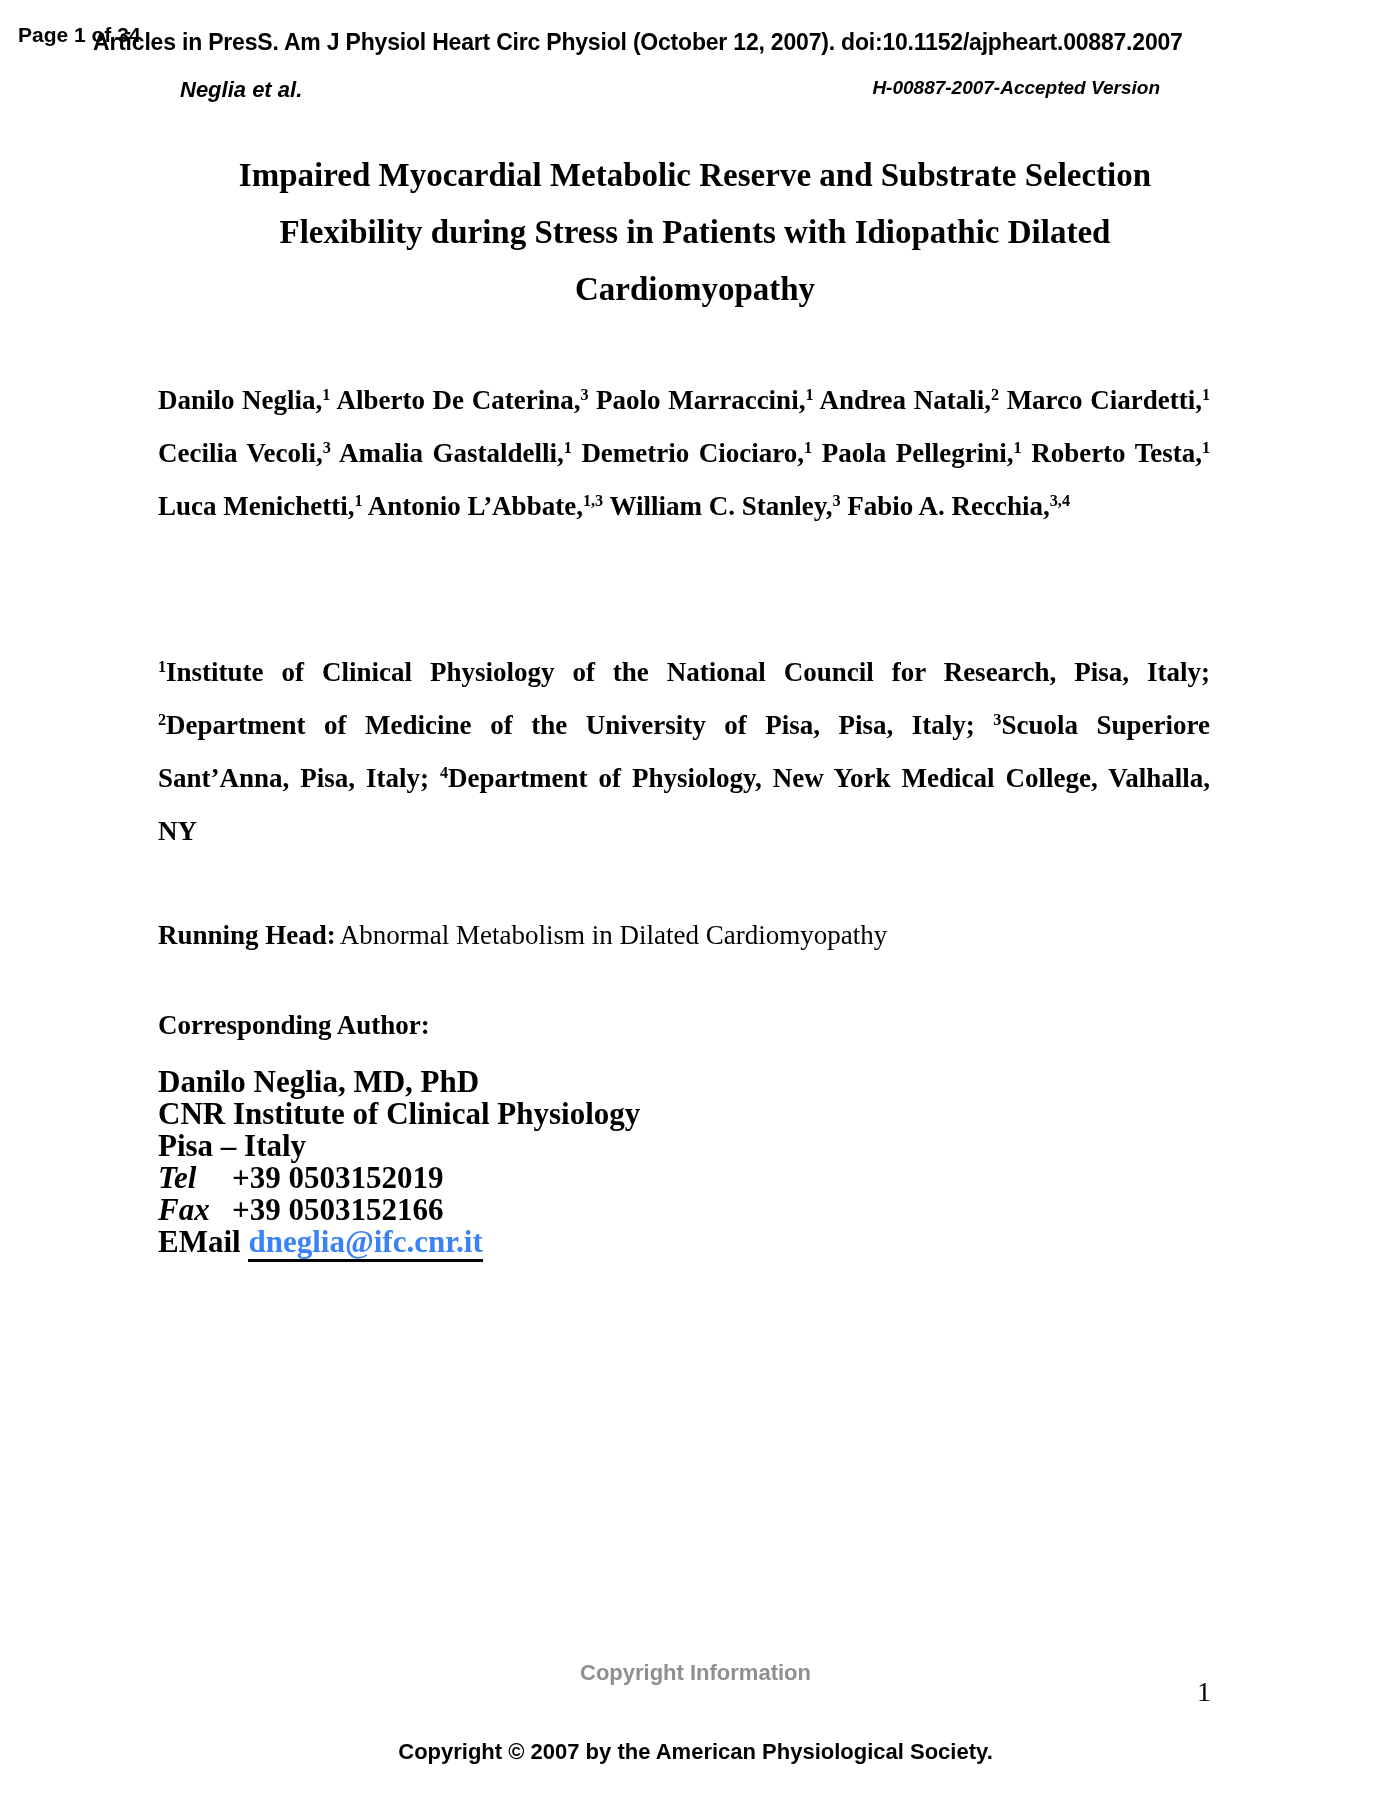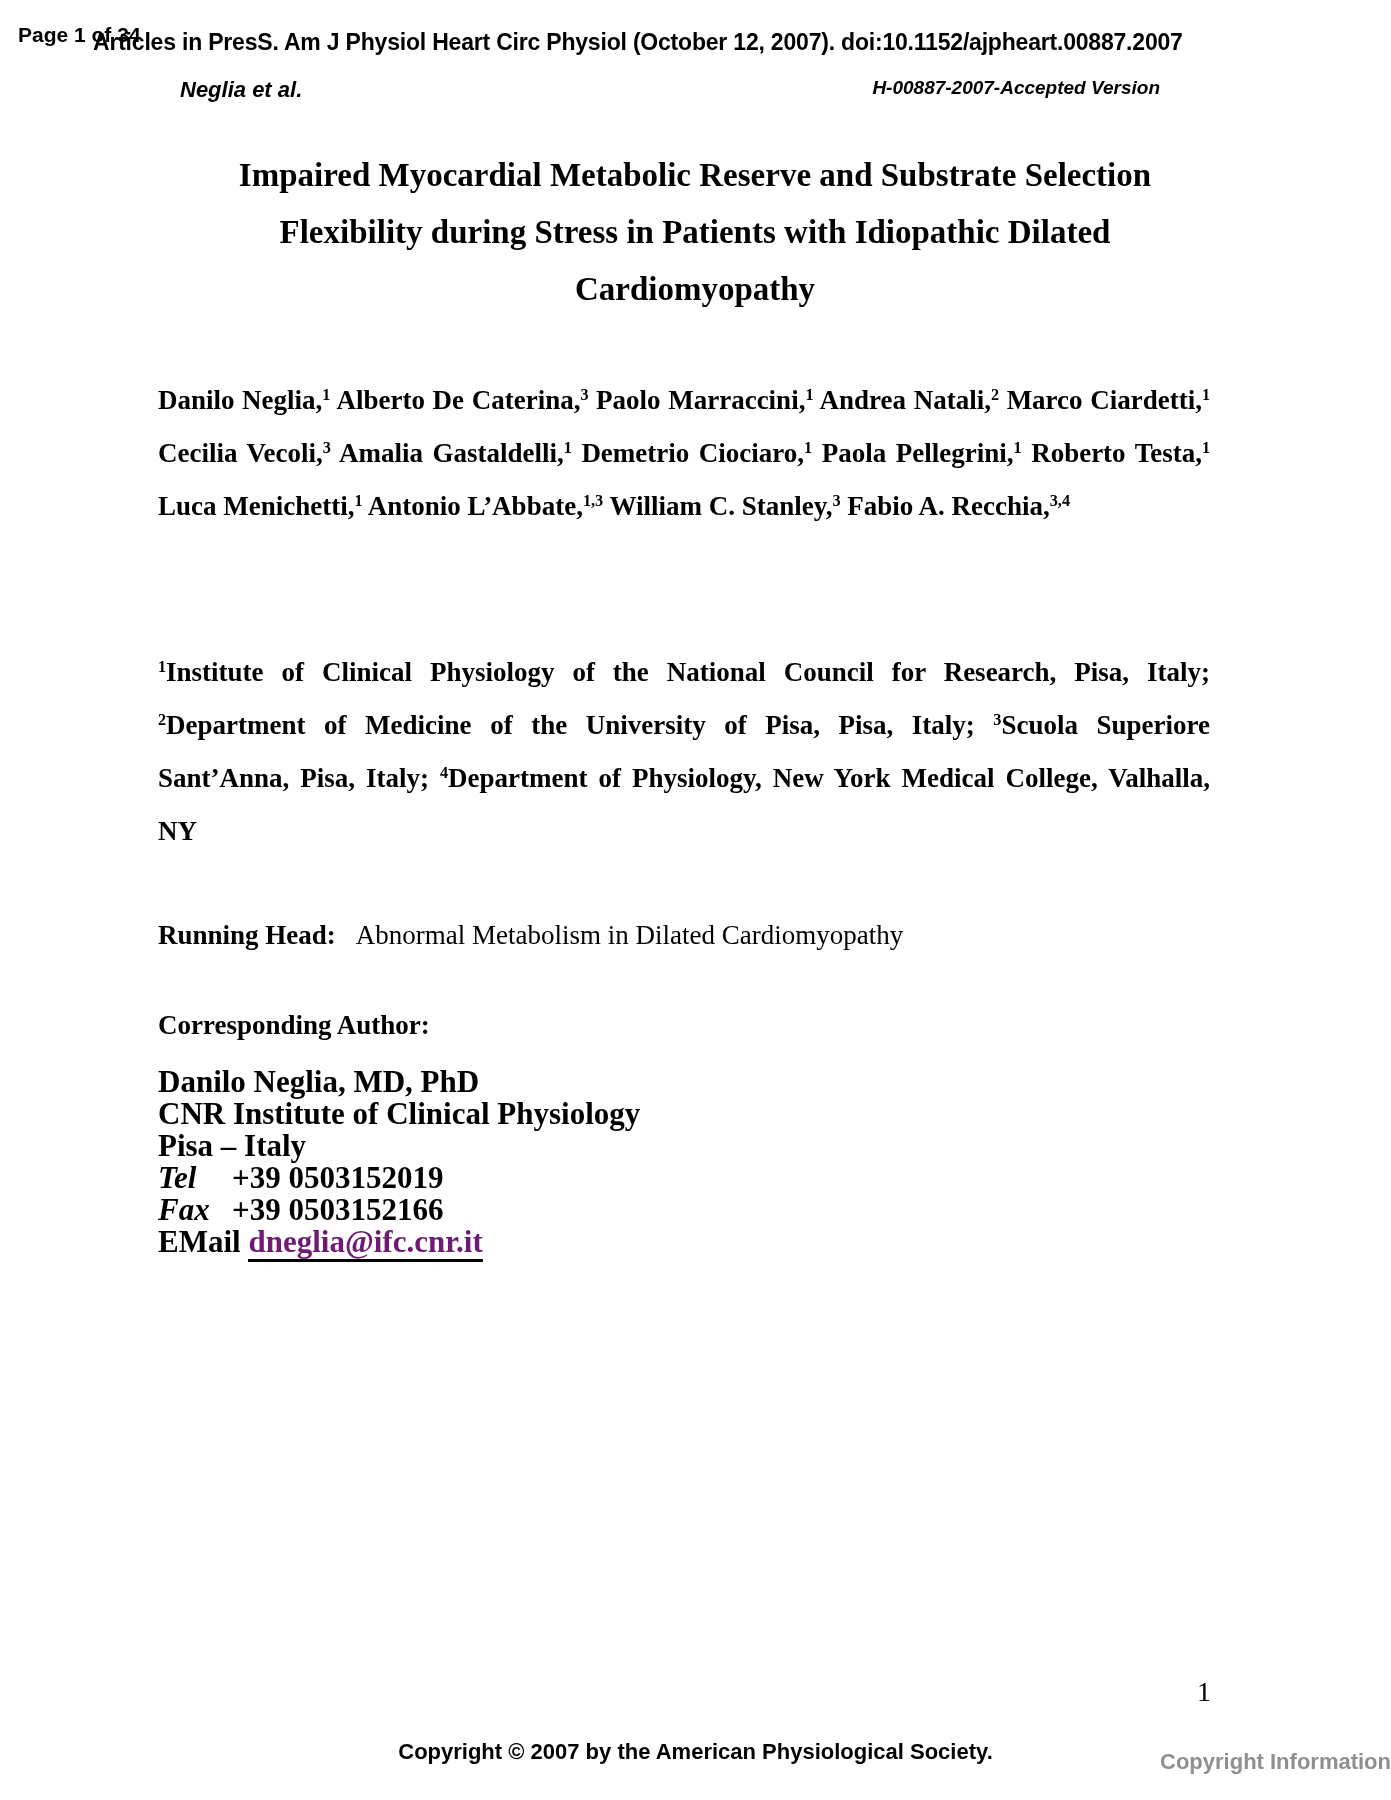--- a/index.html
+++ b/index.html
@@ -50,45 +50,45 @@
   sup {
     font-size:0.6em; line-height:0; vertical-align:baseline;
     position:relative; top:-0.55em;
   }
 
   .runhead {
     position:absolute; left:158px; top:918px; width:1052px;
     font-size:27px; line-height:34px;
   }
   .runhead .label { font-weight:bold; }
-  .runhead .value { margin-left:20px; font-weight:normal; }
+  .runhead .value { margin-left:4px; font-weight:normal; }
 
   .corr-label {
     position:absolute; left:158px; top:1010px;
     font-weight:bold; font-size:27px;
   }
 
   .contact {
     position:absolute; left:158px; top:1066px; width:900px;
     font-weight:bold; font-size:31px; line-height:32px;
   }
   .contact .clabel { display:inline-block; width:74px;font-style:italic; }
   .contact a.email {
-    color:#701a75; text-decoration:none;
+    color:#3b82f6; text-decoration:none;
     border-bottom:3px solid #000; padding-bottom:0px;
     cursor:pointer;
   }
 
   .pageno {
     position:absolute; left:1197px; top:1676px;
     font-size:28px; font-weight:normal;
   }
   .foot-gray {
-    position:absolute; left:0; top:1749px; width:100%;
-    text-align:right; font-family:"Liberation Sans", sans-serif;
+    position:absolute; left:0; top:1660px; width:100%;
+    text-align:center; font-family:"Liberation Sans", sans-serif;
     font-weight:bold; font-size:22px; color:#8f8f8f;
   }
   .foot-black {
     position:absolute; left:0; top:1739px; width:100%;
     text-align:center; font-family:"Liberation Sans", sans-serif;
     font-weight:bold; font-size:22px; color:#000;
   }
 </style>
 </head>
 <body>

